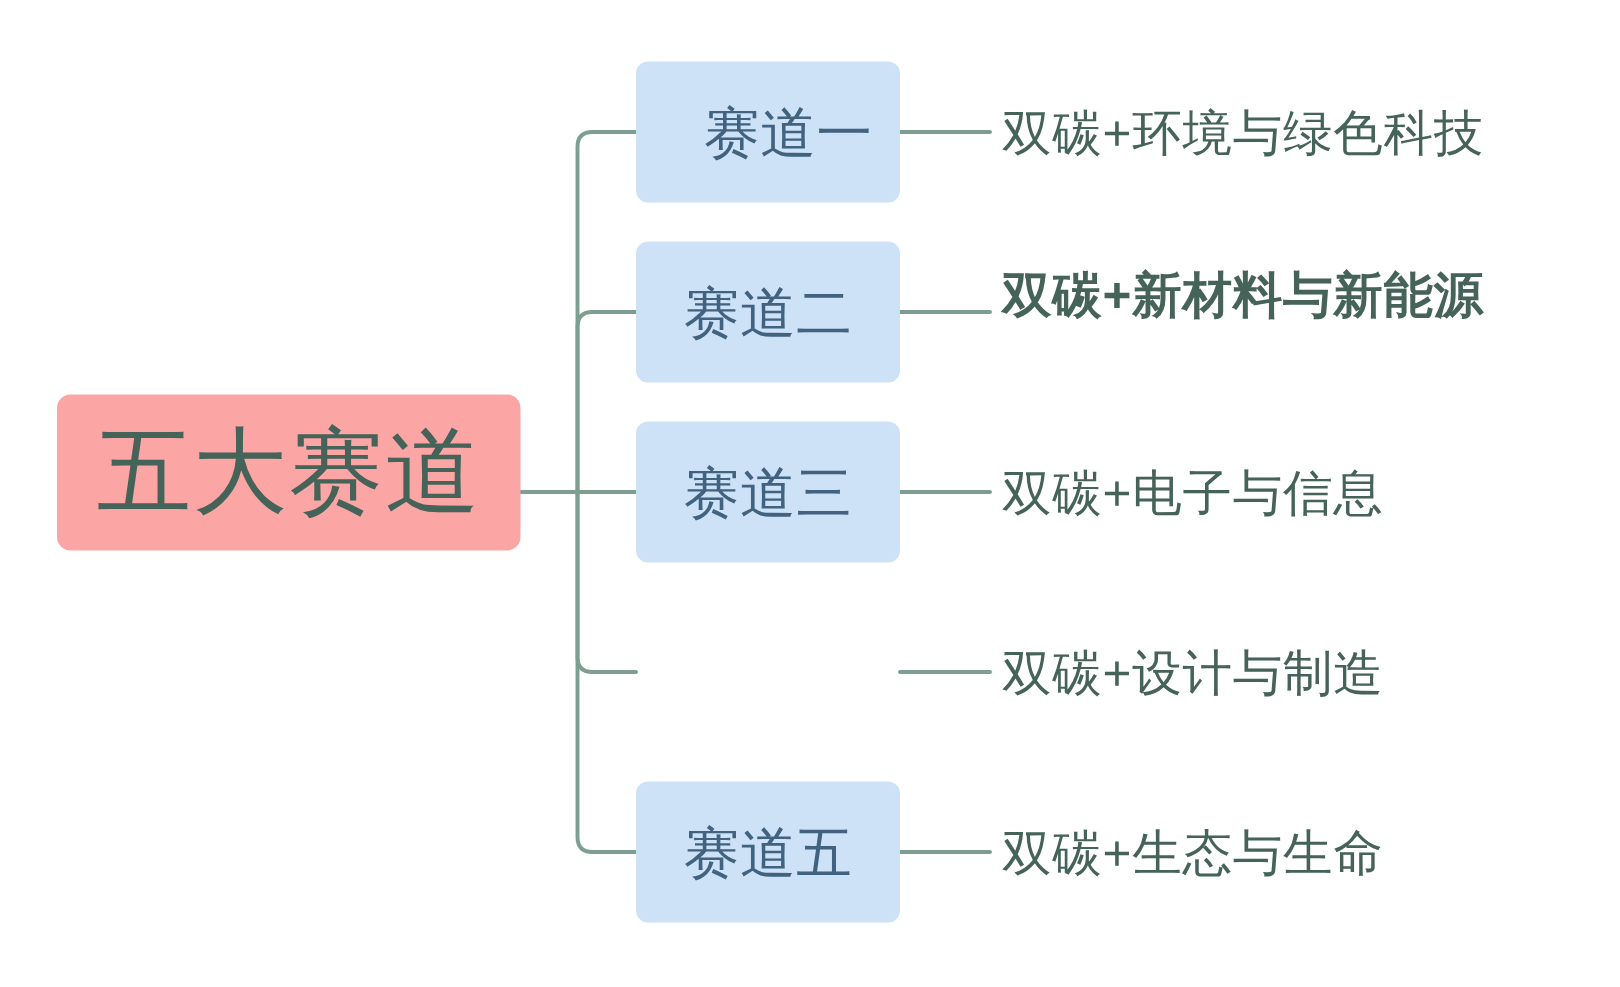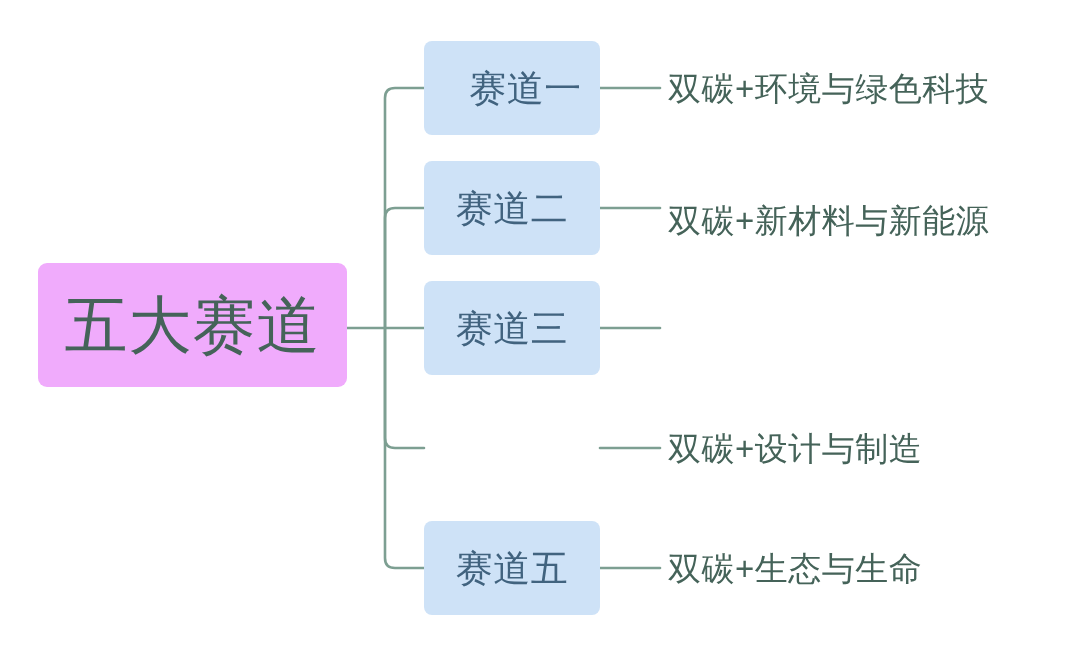--- a/index.html
+++ b/index.html
@@ -25,22 +25,22 @@
     height: 658px;
     pointer-events: none;
   }
 
   
   .root-node {
     position: absolute;
     left: 38px;
     top: 263px;
     width: 309px;
-    height: 124px;
-    background: #f0abfc;
+    height: 104px;
+    background: #fca5a5;
     border-radius: 9px;
     display: flex;
     align-items: center;
     justify-content: center;
     box-sizing: border-box;
   }
   .root-label {
     font-size: 63px;
     line-height: 1;
     color: #456359;
@@ -118,17 +118,18 @@
     <span class="branch-label">赛道二</span>
   </div>
   <div class="branch-node" style="top:281px;">
     <span class="branch-label">赛道三</span>
   </div>
   <div class="branch-node" style="top:521px;">
     <span class="branch-label">赛道五</span>
   </div>
 
   <div class="leaf-label" style="top:64px;">双碳+环境与绿色科技</div>
-  <div class="leaf-label" style="top:196px;">双碳+新材料与新能源</div>
+  <div class="leaf-label" style="top:172px;font-weight:bold;">双碳+新材料与新能源</div>
+  <div class="leaf-label" style="top:304px;">双碳+电子与信息</div>
   <div class="leaf-label" style="top:424px;">双碳+设计与制造</div>
   <div class="leaf-label" style="top:544px;">双碳+生态与生命</div>
 
 </div>
 
 </body></html>

